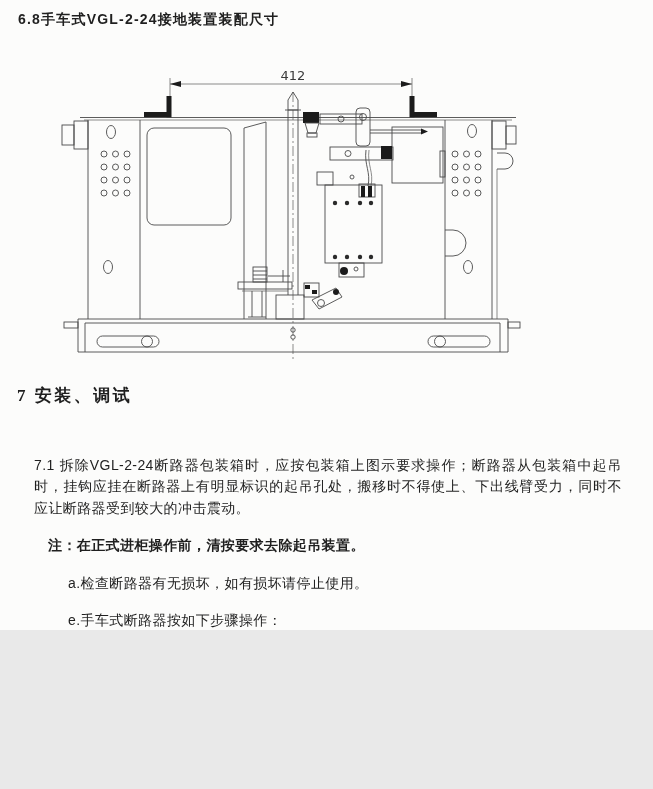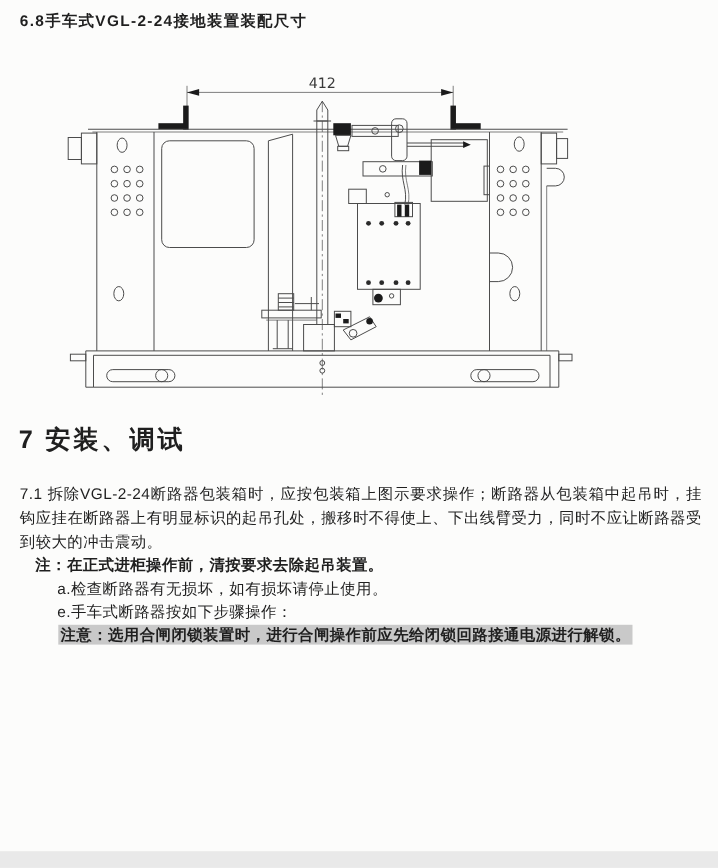--- a/index.html
+++ b/index.html
@@ -1,36 +1,36 @@
 <!DOCTYPE html>
 <html><head>
 <meta charset="utf-8">
 <style>
   html,body{margin:0;padding:0;background:#e9e9e9;}
   .page{
-    position:relative;width:653px;height:774px;margin:0 auto;
+    position:relative;width:653px;height:630px;margin:0 auto;
     background:#fcfcfb;overflow:hidden;
     font-family:"Liberation Sans","DejaVu Sans",sans-serif;
     color:#1f1f1f;
   }
   .h68{
     position:absolute;left:18px;top:11px;
     font-size:14px;font-weight:bold;letter-spacing:1.2px;white-space:nowrap;
   }
   .svgwrap{position:absolute;left:0;top:50px;width:653px;height:332px;}
   .h7{
     position:absolute;left:17px;top:384px;
-    font-size:23px;font-weight:bold;letter-spacing:2.5px;white-space:nowrap;
+    font-size:17px;font-weight:bold;letter-spacing:2.5px;white-space:nowrap;font-family:Liberation Serif, serif;
   }
   .body-text{
     position:absolute;left:18px;top:439px;width:620px;
     font-size:14px;line-height:21.4px;letter-spacing:0.4px;
     text-align:justify;
   }
-  .p{margin:0;}
+  .p{margin:16px;}
   .bold{font-weight:bold;}
   .note1{text-indent:14px;}
   .p72{margin-top:11px;}
   .item{text-indent:34px;}
   .note2{text-indent:35px;}
   .hl{background:#c9c9c9;padding:1px 2px;}
   .tol{
     display:inline-flex;flex-direction:column;align-items:flex-start;
     vertical-align:-5px;font-size:8.5px;line-height:8px;letter-spacing:0;
     font-weight:normal;

